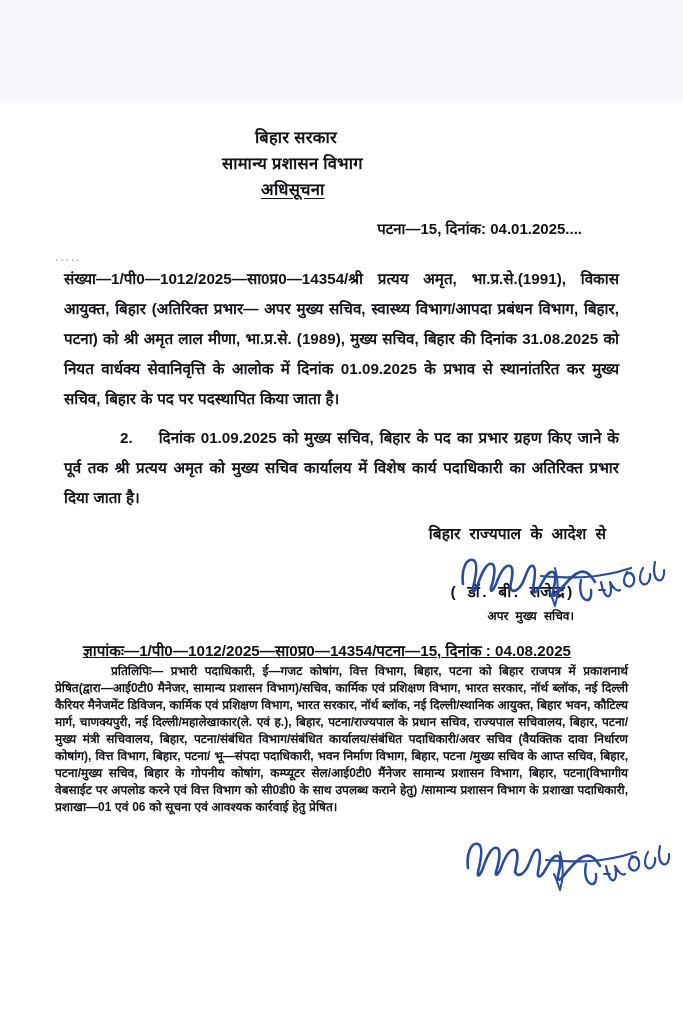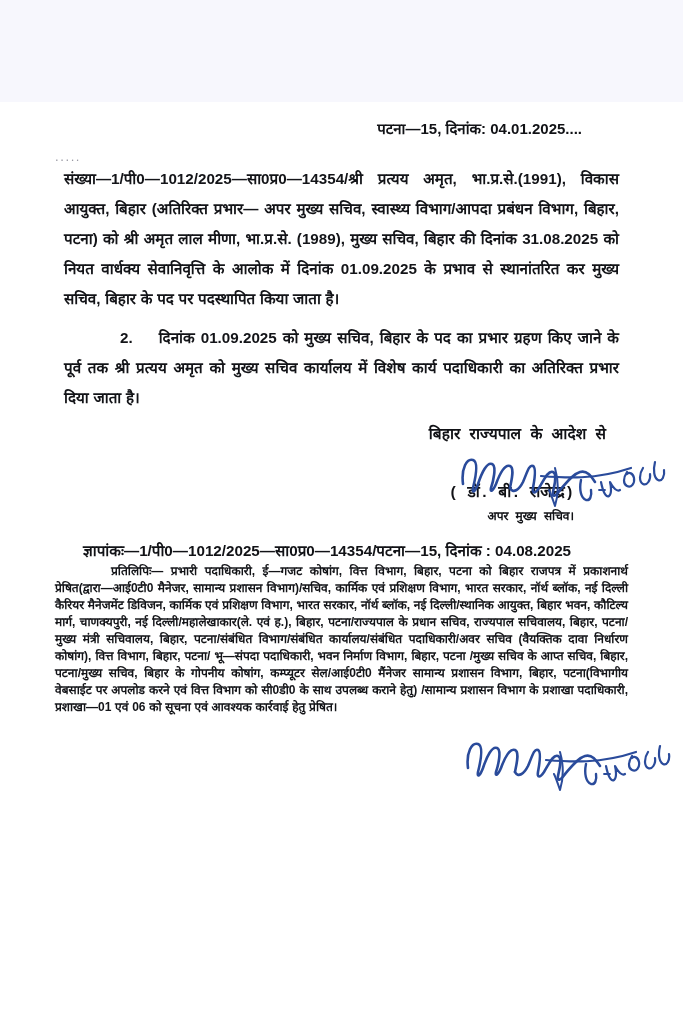--- a/index.html
+++ b/index.html
@@ -126,20 +126,21 @@
   }
   .ink svg { display: block; }
   
   .memo-no {
     margin-top: 10px;
     padding-left: 28px;
     font-size: 15.2px;
     font-weight: bold;
     color: #111216;
     white-space: nowrap;
+    text-decoration: underline;
   }
   .copy-para {
     margin-top: 3px;
     font-size: 12px;
     line-height: 17px;
     text-align: justify;
     text-align-last: left;
     color: #131418;
     font-weight: 600;
     text-indent: 56px;
@@ -155,20 +156,25 @@
 </head>
 <body>
 
 <div id="page">
 
   <div id="top-band"></div>
 
   <div id="sheet">
     <div class="content">
 
+      <div class="heading">
+        <div class="ln l1">बिहार सरकार</div>
+        <div class="ln l2">सामान्य प्रशासन विभाग</div>
+        <div class="ln l3">अधिसूचना</div>
+      </div>
 
       <div class="placedate">पटना—15, दिनांक: 04.01.2025....</div>
 
       <div class="dots">.....</div>
 
       <p class="para p1">संख्या—1/पी0—1012/2025—सा0प्र0—14354/श्री प्रत्यय अमृत, भा.प्र.से.(1991), विकास आयुक्त, बिहार (अतिरिक्त प्रभार— अपर मुख्य सचिव, स्वास्थ्य विभाग/आपदा प्रबंधन विभाग, बिहार, पटना) को श्री अमृत लाल मीणा, भा.प्र.से. (1989), मुख्य सचिव, बिहार की दिनांक 31.08.2025 को नियत वार्धक्य सेवानिवृत्ति के आलोक में दिनांक 01.09.2025 के प्रभाव से स्थानांतरित कर मुख्य सचिव, बिहार के पद पर पदस्थापित किया जाता है।</p>
 
       <p class="para p2">
         <span class="num">2.</span><span>दिनांक 01.09.2025 को मुख्य सचिव, बिहार के पद का प्रभार ग्रहण किए जाने के पूर्व तक श्री प्रत्यय अमृत को मुख्य सचिव कार्यालय में विशेष कार्य पदाधिकारी का अतिरिक्त प्रभार दिया जाता है।</span>
       </p>

